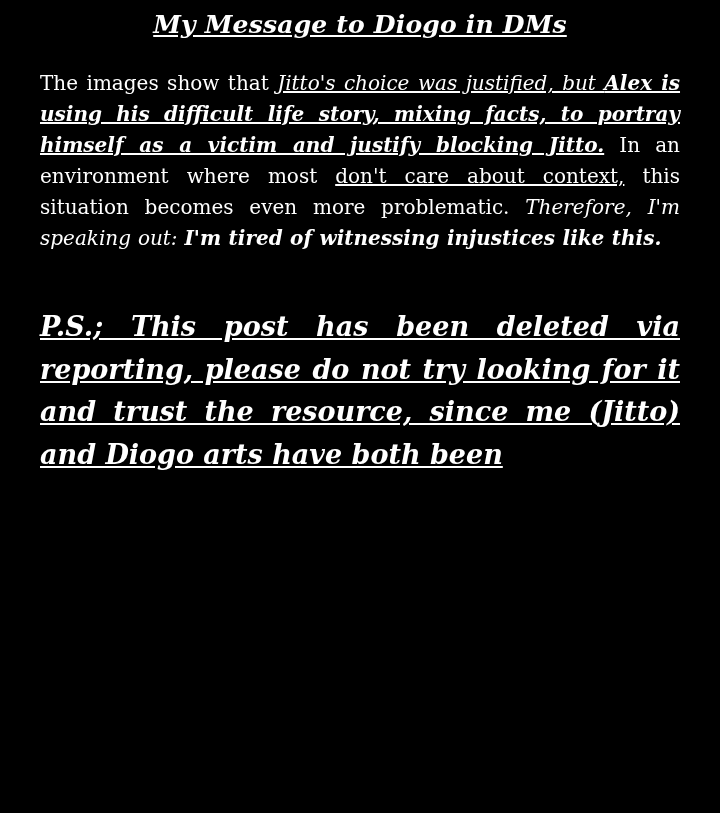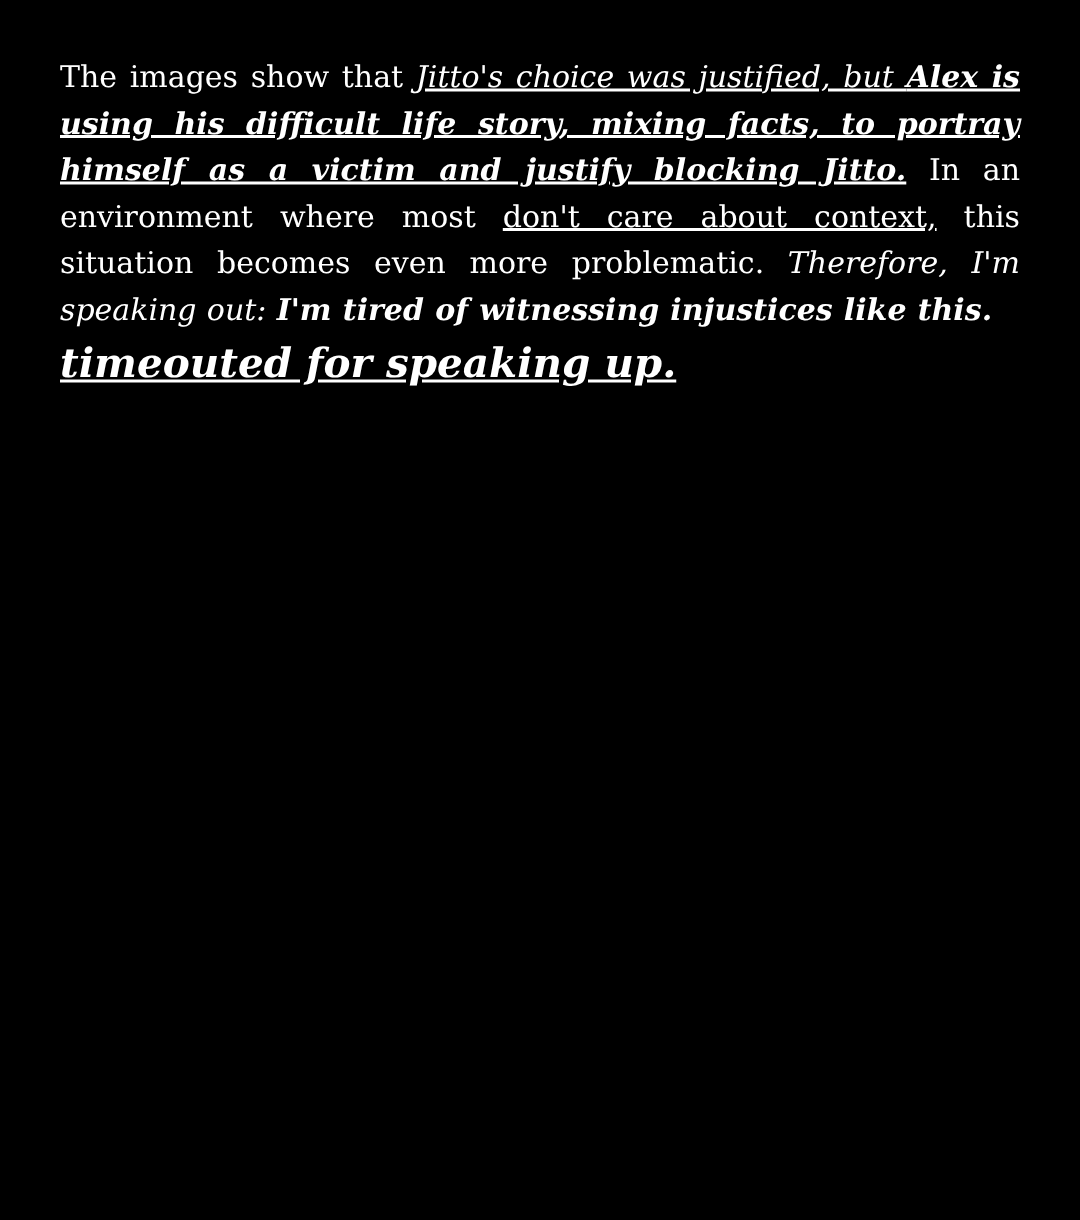--- a/index.html
+++ b/index.html
@@ -57,20 +57,21 @@
   }
   .ps-last {
     text-align: left;
   }
 </style>
 </head>
 <body>
 
 <div class="page">
 
+  <div class="title">My Message to Diogo in DMs</div>
 
   <p class="para">
     <span class="plain">The images show that </span><span class="em-u">Jitto's choice was justified, but </span><span class="bold-em-u">Alex is using his difficult life story, mixing facts, to portray himself as a victim and justify blocking Jitto.</span><span class="plain"> In an environment where most </span><span class="u">don't care about context,</span><span class="plain"> this situation becomes even more problematic. </span><span class="em">Therefore, I'm speaking out: </span><span class="bold-em">I'm tired of witnessing injustices like this.</span>
   </p>
 
-  <p class="ps ps-last" style="margin-top:0">timeouted for speaking up.</p>
+  <p class="ps">P.S.; This post has been deleted via reporting, please do not try looking for it and trust the resource, since me (Jitto) and Diogo arts have both been</p>
 
 </div>
 
 </body></html>

